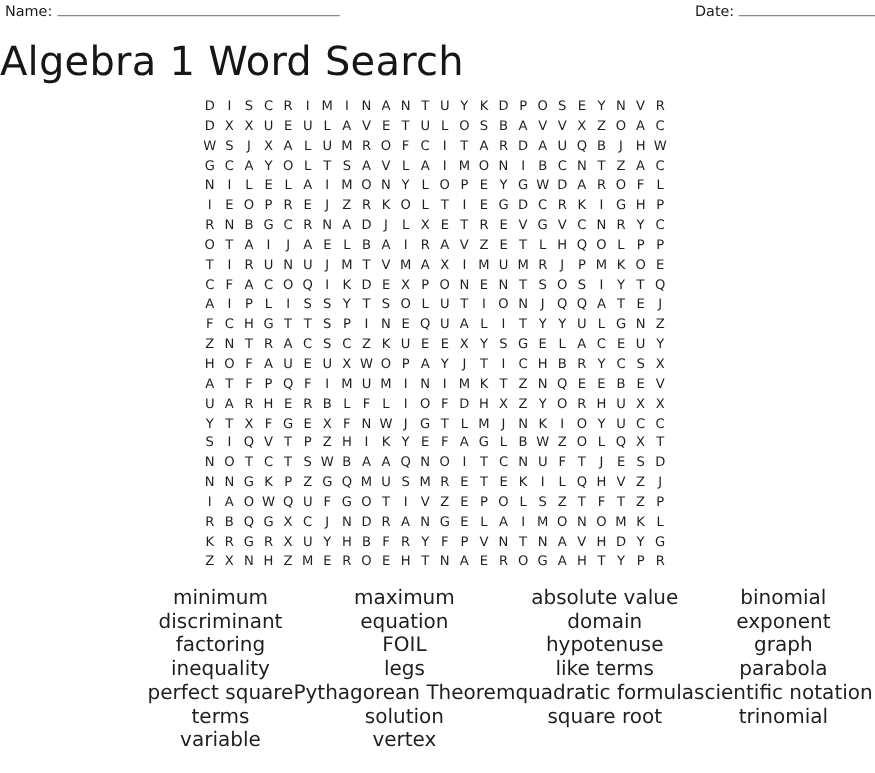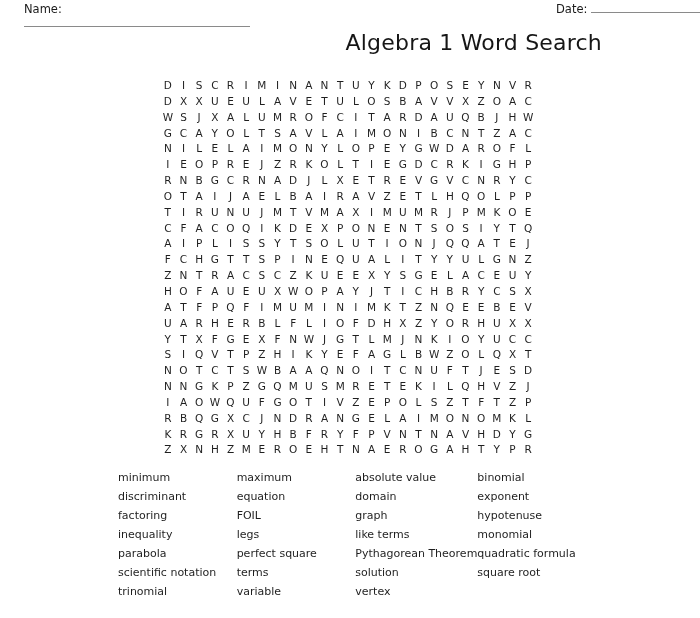--- a/index.html
+++ b/index.html
@@ -27,40 +27,40 @@
     width: 700px;
     height: 20px;
   }
   .field {
     position: absolute;
     display: flex;
     align-items: baseline;
     font-size: 11.5px;
     white-space: nowrap;
   }
-  .field-name { left: 20px; flex-direction: column; }
+  .field-name { left: 4px; }
   .field-date { left: 556px; }
   .field-label { color: #1a1a1a; }
   .field-rule {
     display: inline-block;
     border-bottom: 1px solid #8a8a8a;
     height: 11px;
     margin-left: 4px;
   }
   .field-name .field-rule { width: 226px; }
   .field-date .field-rule { width: 112px; }
 
   
   .title {
     position: absolute;
     top: 30px;
     left: 0;
     width: 602px;
-    text-align: right;
-    font-size: 22px;
+    text-align: left;
+    font-size: 32px;
     font-weight: 400;
     letter-spacing: 0.2px;
     color: #161616;
   }
 
   
   #grid {
     position: absolute;
     top: 78px;
     left: 160px;
@@ -82,24 +82,24 @@
   #wordlist {
     position: absolute;
     top: 468px;
     left: 118px;
     width: 478px;
     display: grid;
     grid-template-columns: repeat(4, 1fr);
     row-gap: 0px;
   }
   .word {
-    font-size: 11px;
+    font-size: 16px;
     line-height: 19px;
     height: 19px;
-    text-align: left;
+    text-align: center;
     color: #1f1f1f;
     white-space: nowrap;
   }
   .word.empty { visibility: hidden; }
 </style>
 </head>
 <body>
 
 <div id="page">
 
@@ -699,26 +699,25 @@
       <div class="word">minimum</div>
       <div class="word">maximum</div>
       <div class="word">absolute value</div>
       <div class="word">binomial</div>
       <div class="word">discriminant</div>
       <div class="word">equation</div>
       <div class="word">domain</div>
       <div class="word">exponent</div>
       <div class="word">factoring</div>
       <div class="word">FOIL</div>
+      <div class="word">hypotenuse</div>
       <div class="word">graph</div>
-      <div class="word">hypotenuse</div>
       <div class="word">inequality</div>
       <div class="word">legs</div>
       <div class="word">like terms</div>
-      <div class="word">monomial</div>
       <div class="word">parabola</div>
       <div class="word">perfect square</div>
       <div class="word">Pythagorean Theorem</div>
       <div class="word">quadratic formula</div>
       <div class="word">scientific notation</div>
       <div class="word">terms</div>
       <div class="word">solution</div>
       <div class="word">square root</div>
       <div class="word">trinomial</div>
       <div class="word">variable</div>

